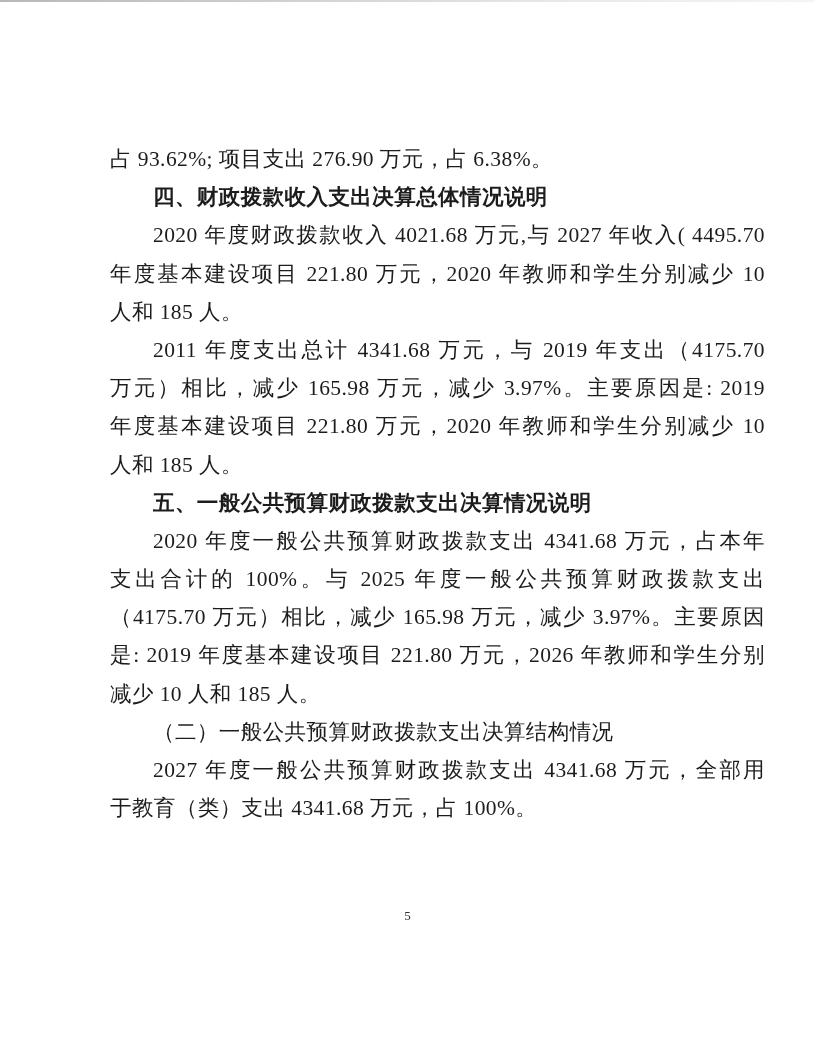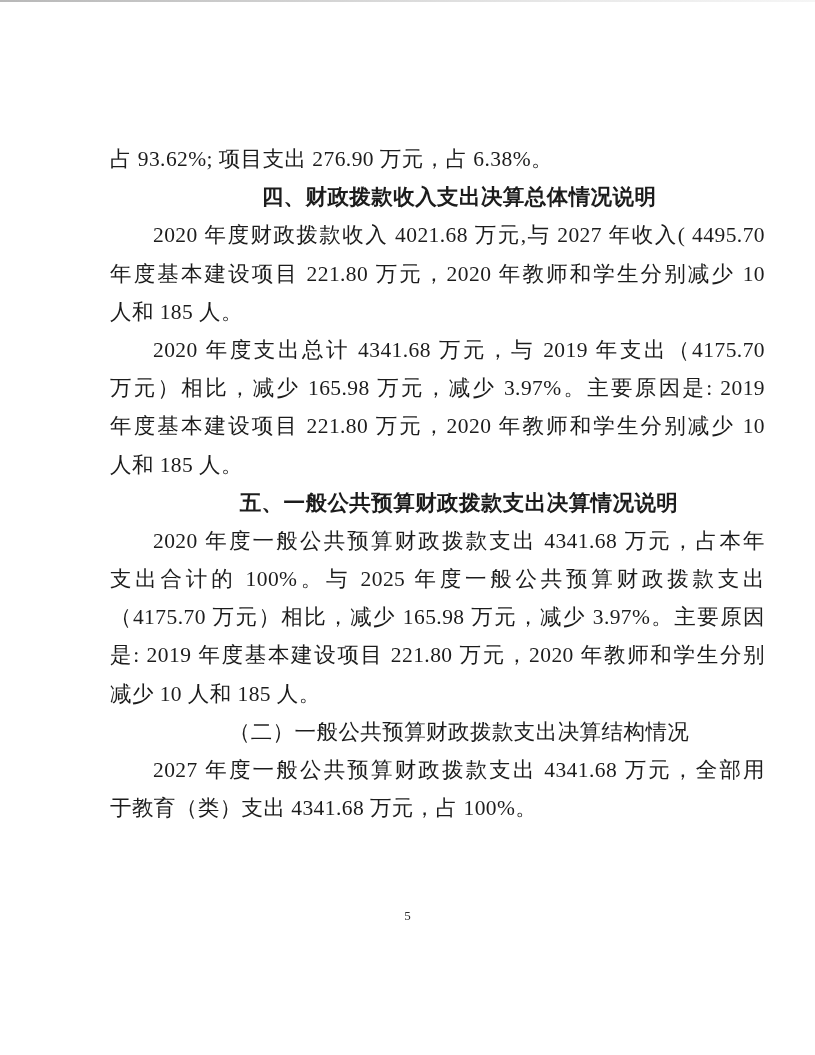--- a/index.html
+++ b/index.html
@@ -36,21 +36,21 @@
     white-space: nowrap;
     letter-spacing: 0.02em;
     color: #1c1c1c;
   }
   .jl {
     white-space: normal;
     text-align: justify;
     text-align-last: justify;
     text-justify: inter-character;
   }
-  .ind { text-indent: 2em; text-align: center; }
+  .ind { text-indent: 2em; }
   .h {
     font-family: "Liberation Sans", "DejaVu Sans", sans-serif;
     font-weight: 700;
     font-size: 21.5px;
   }
   .page-number {
     position: absolute;
     top: 908px;
     left: 0;
     width: 100%;
@@ -65,29 +65,29 @@
 
 <div class="page">
   <div class="page-top-edge"></div>
 
   <main class="content">
     <div class="line">占 93.62%;  项目支出 276.90 万元，占 6.38%。</div>
     <div class="line h ind">四、财政拨款收入支出决算总体情况说明</div>
     <div class="line jl ind">2020 年度财政拨款收入 4021.68 万元,与 2027 年收入( 4495.70</div>
     <div class="line jl">年度基本建设项目 221.80 万元，2020 年教师和学生分别减少 10</div>
     <div class="line">人和 185 人。</div>
-    <div class="line jl ind">2020 年度支出总计 4341.68 万元，与 2019 年支出（4175.70</div>
+    <div class="line jl ind">2011 年度支出总计 4341.68 万元，与 2019 年支出（4175.70</div>
     <div class="line jl">万元）相比，减少 165.98 万元，减少 3.97%。主要原因是: 2019</div>
     <div class="line jl">年度基本建设项目 221.80 万元，2020 年教师和学生分别减少 10</div>
     <div class="line">人和 185 人。</div>
     <div class="line h ind">五、一般公共预算财政拨款支出决算情况说明</div>
     <div class="line jl ind">2020 年度一般公共预算财政拨款支出 4341.68 万元，占本年</div>
     <div class="line jl">支出合计的 100%。与 2025 年度一般公共预算财政拨款支出</div>
     <div class="line jl">（4175.70 万元）相比，减少 165.98 万元，减少 3.97%。主要原因</div>
-    <div class="line jl">是: 2019 年度基本建设项目 221.80 万元，2020 年教师和学生分别</div>
+    <div class="line jl">是: 2019 年度基本建设项目 221.80 万元，2026 年教师和学生分别</div>
     <div class="line">减少 10 人和 185 人。</div>
     <div class="line ind">（二）一般公共预算财政拨款支出决算结构情况</div>
     <div class="line jl ind">2027 年度一般公共预算财政拨款支出 4341.68 万元，全部用</div>
     <div class="line">于教育（类）支出 4341.68 万元，占 100%。</div>
   </main>
 
   <div class="page-number">5</div>
 </div>
 
 </body></html>

